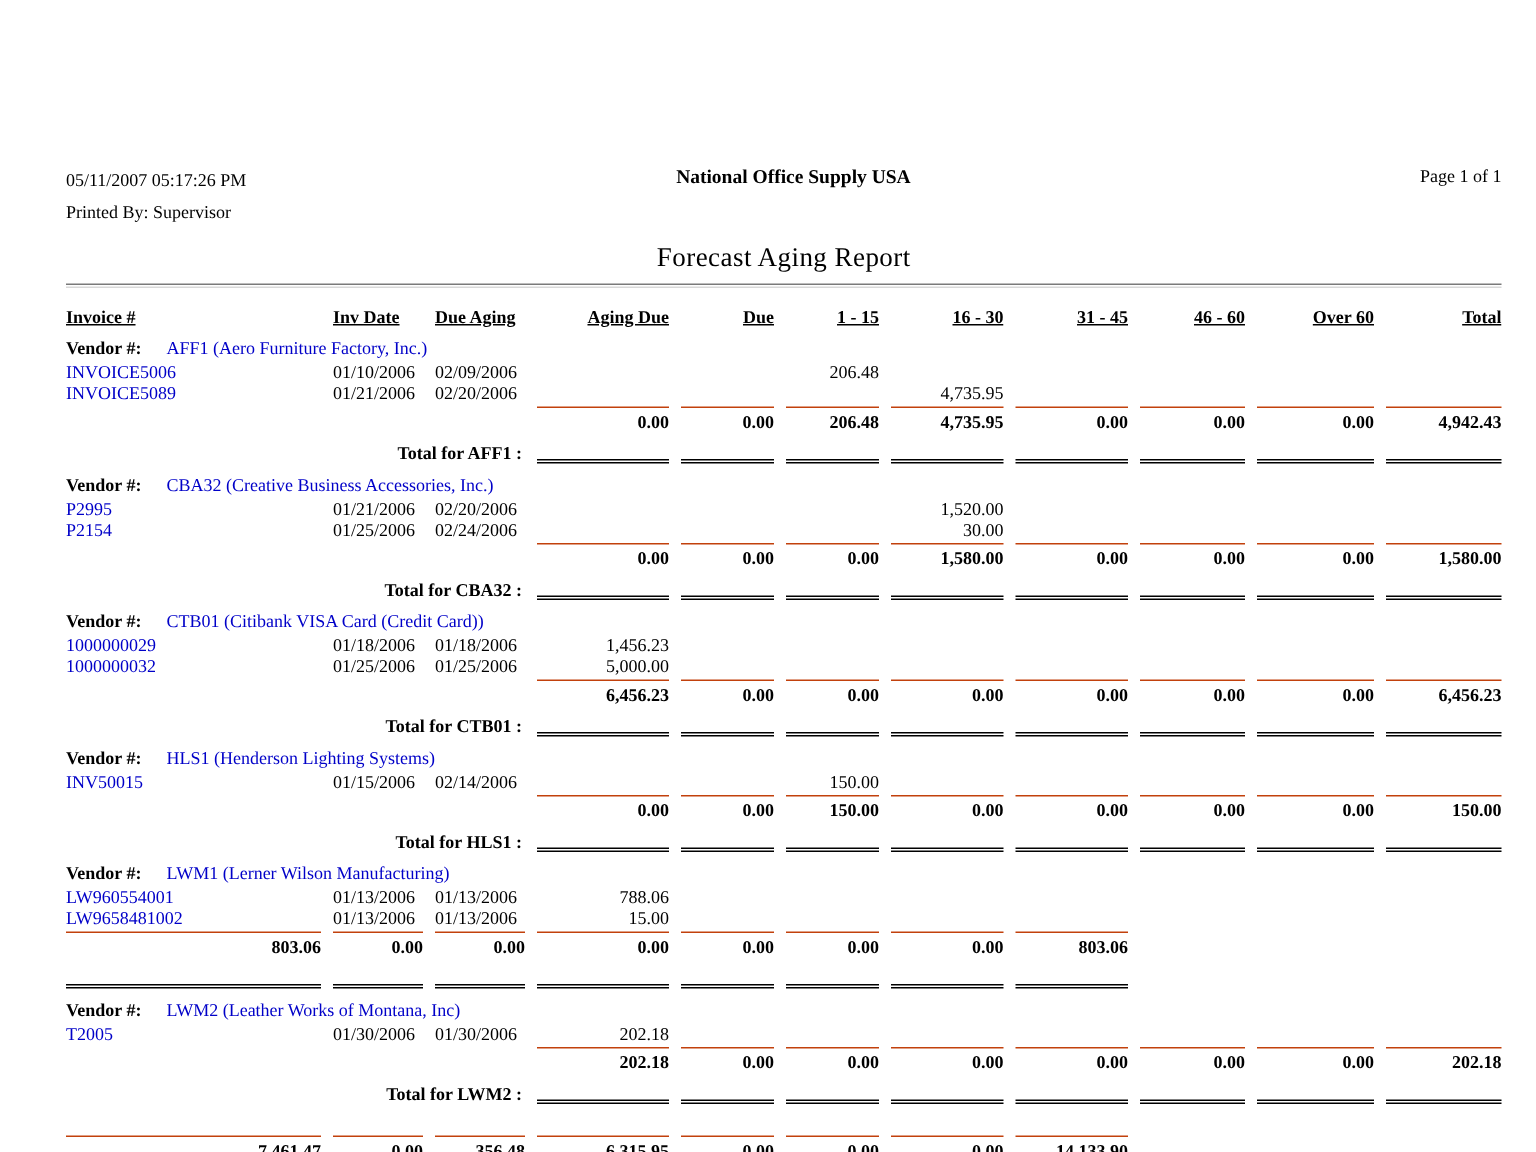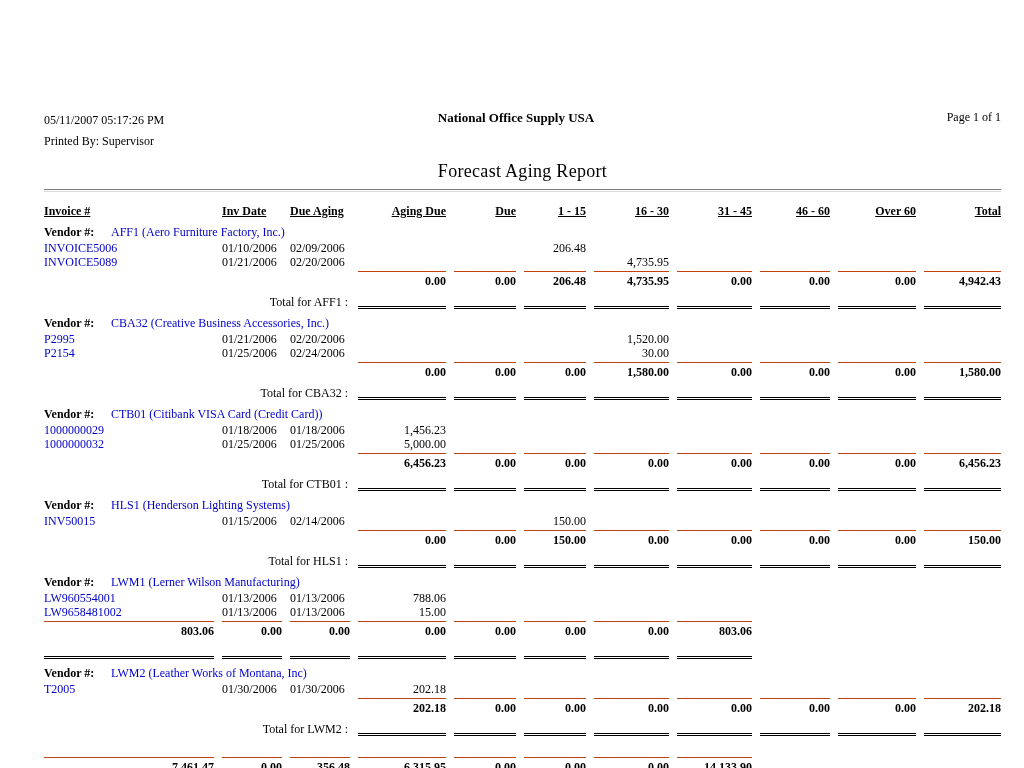--- a/index.html
+++ b/index.html
@@ -6,21 +6,21 @@
   html,body { background:#fff; }
   body {
     width:1024px; height:768px; position:relative; overflow:hidden;
     font-family:"Liberation Serif", serif; color:#000;
   }
   .report { position:absolute; left:44px; top:110px; width:957px; }
 
   
   .report-header { display:grid; grid-template-columns:1fr auto 1fr; align-items:start; }
   .hdr-left { font-size:12px; line-height:21px; }
-  .hdr-center { text-align:left; }
+  .hdr-center { text-align:right; }
   .company { font-size:13px; font-weight:bold; line-height:16px; }
   .rpt-title { font-size:18px; font-weight:normal; line-height:24px; letter-spacing:0.3px;margin-top:33px; }
   .hdr-right { font-size:12px; text-align:right; }
   .divider { margin-top:6px; height:3px; border-top:1px solid #7a7a7a; border-bottom:1px solid #d9d9d9; }
 
   
   .table { margin-top:12px; font-size:12px; }
   .row {
     display:grid;
     grid-template-columns:170px 60px 60px 88px 62px 62px 75px 75px 70px 78px 77px;
@@ -36,21 +36,21 @@
 
   .vendor-row { margin-bottom:1px; }
   .vendor-line { grid-column:1 / -1; display:flex; line-height:15px; }
   .vendor-label { font-weight:bold; width:67px; flex:0 0 67px; }
   .vendor-name { color:#0000C8; }
 
   .detail-row .invoice { color:#0000C8; }
   .detail-row { line-height:15px; }
 
   .total-row { margin-top:2px; }
-  .total-label { font-weight:normal; text-align:right; padding-right:2px; }
+  .total-label { font-weight:bold; text-align:right; padding-right:2px; }
   .tcell {
     font-weight:bold;
     border-top:1px solid #c2410c;
     border-bottom:3px double #000;
     padding-top:2px; padding-bottom:18px;
   }
   .group-spacer { height:7px; }
   .report-total-row { margin-top:14px; }
 
   .footer-note { margin-top:18px; font-size:11px; font-weight:bold; }

